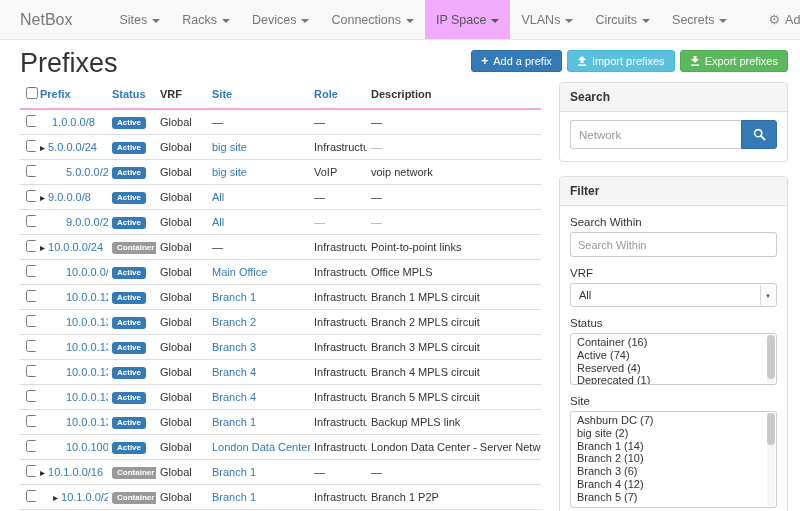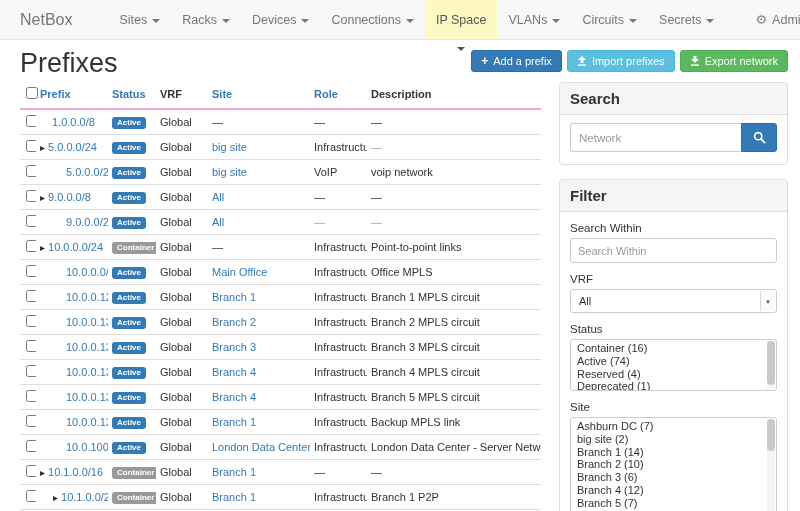--- a/index.html
+++ b/index.html
@@ -8,21 +8,21 @@
     overflow:hidden; background:#fff; color:#333; position:relative;
     font-family:"Liberation Sans","DejaVu Sans",sans-serif; font-size:12px;
   }
   
   .navbar { height:40px; background:#f8f8f8; border-bottom:1px solid #e7e7e7;
     display:flex; align-items:stretch; font-size:12.5px; color:#777;gap:20px; }
   .brand { font-size:16px; line-height:40px; padding:0 16px 0 20px; color:#777; cursor:pointer; }
   .nav-items { display:flex; }
   .nav-item { display:flex; align-items:center; gap:5px; padding:0 11px; line-height:40px;
     color:#777; cursor:pointer; white-space:nowrap; }
-  .nav-item.active { background:#fef9c3; color:#555;flex-direction:column; }
+  .nav-item.active { background:#f0abfc; color:#555; }
   .caret-down { width:0; height:0; border-left:4px solid transparent; border-right:4px solid transparent;
     border-top:4px solid currentColor; display:inline-block; margin-top:2px; }
   .nav-right { margin-left:auto; display:flex; padding-right:14px; }
   .nav-util { display:flex; align-items:center; gap:5px; padding:0 10px; line-height:40px; color:#777; cursor:pointer; }
   .nav-util svg, .nav-util .gear { opacity:.85; }
   .gear { font-size:13px; }
   
   .content { padding:0 12px 0 20px; position:relative; }
   h1.page-title { font-size:27px; font-weight:normal; color:#333; margin:8px 0 4px; line-height:30px; }
   .btn-row { position:absolute; top:2px; right:12px; display:flex; gap:5px; }
@@ -50,21 +50,21 @@
   .tree-caret { color:#2b2b2b; font-size:10px; margin-right:3px; cursor:default; }
   .badge { display:inline-block; padding:2px 5px; font-size:8px; font-weight:bold; color:#fff;
     border-radius:3px; line-height:1; letter-spacing:0; }
   .badge-active { background:#337ab7; }
   .badge-container { background:#999; }
   .muted { color:#aaa; }
   .dash { color:#333; }
   
   .panel { border:1px solid #ddd; border-radius:4px; margin-bottom:14px; background:#fff; }
   .panel-head { background:#f5f5f5; border-bottom:1px solid #ddd; padding:7px 10px;
-    font-size:15px; font-weight:bold; color:#333; border-radius:3px 3px 0 0; }
+    font-size:12px; font-weight:bold; color:#333; border-radius:3px 3px 0 0; }
   .panel-body { padding:8px 10px 12px; }
   .input-group { display:flex;justify-content:center; }
   .input-group input { flex:1; min-width:0; height:29px; border:1px solid #ccc; border-right:none;
     border-radius:3px 0 0 3px; padding:0 8px; font-size:11.5px; font-family:inherit; color:#333; }
   .input-group button { width:36px; height:29px; background:#337ab7; border:1px solid #2e6da4;
     border-radius:0 3px 3px 0; cursor:pointer; display:flex; align-items:center; justify-content:center; }
   input::placeholder { color:#999; }
   .fld-label { display:block; font-size:11.5px; color:#333; margin:10px 0 4px; }
   .fld-label:first-child { margin-top:2px; }
   .text-input { width:100%; height:25px; border:1px solid #ccc; border-radius:3px;
@@ -146,21 +146,21 @@
           <path d="M5 0 L9 4 H6.5 V7 H3.5 V4 H1 Z" fill="#fff"></path>
           <rect x="1" y="8.4" width="8" height="1.4" fill="#fff"></rect>
         </svg>
       <span>Import prefixes</span>
     </button>
     <button class="btn btn-export">
       <svg width="10" height="10" viewBox="0 0 10 10">
           <path d="M5 7 L1 3 H3.5 V0 H6.5 V3 H9 Z" fill="#fff"></path>
           <rect x="1" y="8.4" width="8" height="1.4" fill="#fff"></rect>
         </svg>
-      <span>Export network</span>
+      <span>Export prefixes</span>
     </button>
   </div>
 
   <h1 class="page-title">Prefixes</h1>
 
   <div class="main-row">
 
     <div class="table-wrap">
       <table class="prefix-table">
         <colgroup>

